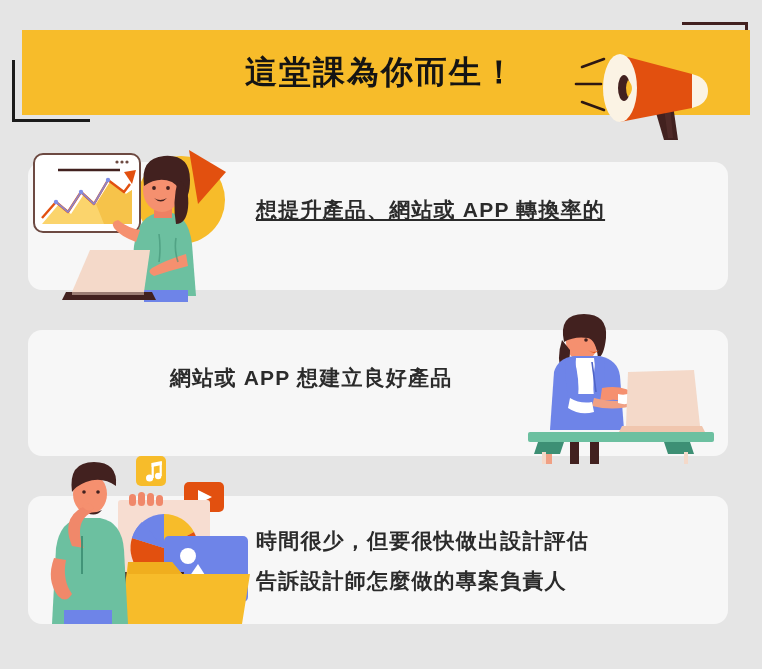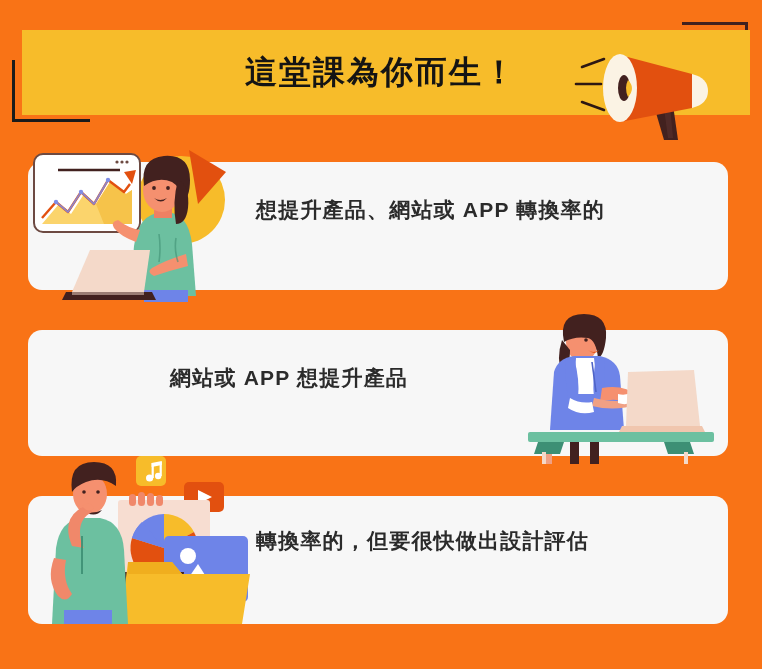--- a/index.html
+++ b/index.html
@@ -13,21 +13,21 @@
     height: 669px;
     overflow: hidden;
     font-family: "Liberation Sans", "DejaVu Sans", sans-serif;
     position: relative;
   }
 
   .page {
     position: relative;
     width: 762px;
     height: 669px;
-    background: #f97316;
+    background: #e5e5e5;
   }
 
   
   .header {
     position: absolute;
     left: 0;
     top: 0;
     width: 762px;
     height: 140px;
   }
@@ -94,21 +94,21 @@
 
   .card-text {
     position: absolute;
     color: #2b2b2b;
     font-size: 21px;
     font-weight: bold;
     line-height: 40px;
     letter-spacing: 1.2px;
     white-space: nowrap;
   }
-  #text-1 { left: 256px; top: 190px; }
+  #text-1 { left: 256px; top: 190px; text-decoration: underline; }
   #text-2 { left: 170px; top: 358px; }
   #text-3 { left: 256px; top: 521px; }
 
   .illus {
     position: absolute;
   }
   #illus-1 { left: 26px; top: 142px;  width: 226px; height: 160px; }
   #illus-2 { left: 508px; top: 312px; width: 224px; height: 152px; }
   #illus-3 { left: 36px;  top: 452px; width: 232px; height: 172px; }
 
@@ -212,21 +212,21 @@
     </svg>
   </div>
 
   <div class="card-text" id="text-1">
     <div>想提升產品、網站或 APP 轉換率的</div>
   </div>
 
   <div class="card" id="card-2"></div>
 
   <div class="card-text" id="text-2">
-    <div>網站或 APP 想提升產品</div>
+    <div>網站或 APP 想建立良好產品</div>
   </div>
 
   <div class="illus" id="illus-2">
     <svg width="224" height="152" viewBox="0 0 224 152">
 
       <rect x="36" y="120" width="8" height="32" fill="#f0a084"></rect>
       <rect x="62" y="120" width="9" height="32" fill="#42211f"></rect>
       <rect x="82" y="120" width="9" height="32" fill="#42211f"></rect>
 
       <ellipse cx="74" cy="30" rx="16" ry="19" fill="#f5906f"></ellipse>
@@ -324,16 +324,17 @@
         <path d="M18 106 q-8 22 4 38 q8 8 14 -2 q-10 -14 -6 -34 Z" fill="#f0886a"></path>
 
         <line x1="46" y1="84" x2="46" y2="122" stroke="#3d8f74" stroke-width="1.8"></line>
 
         <rect x="28" y="158" width="48" height="14" fill="#6e84e8"></rect>
       </g>
     </svg>
   </div>
 
   <div class="card-text" id="text-3">
-    <div>轉換率的，但要很快做出設計評估</div>
+    <div>時間很少，但要很快做出設計評估</div>
+    <div>告訴設計師怎麼做的專案負責人</div>
   </div>
 
 </div>
 
 </body></html>

